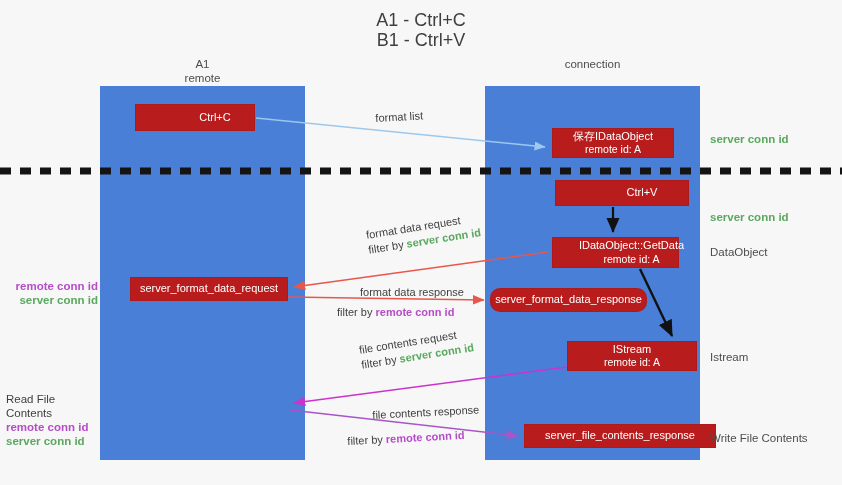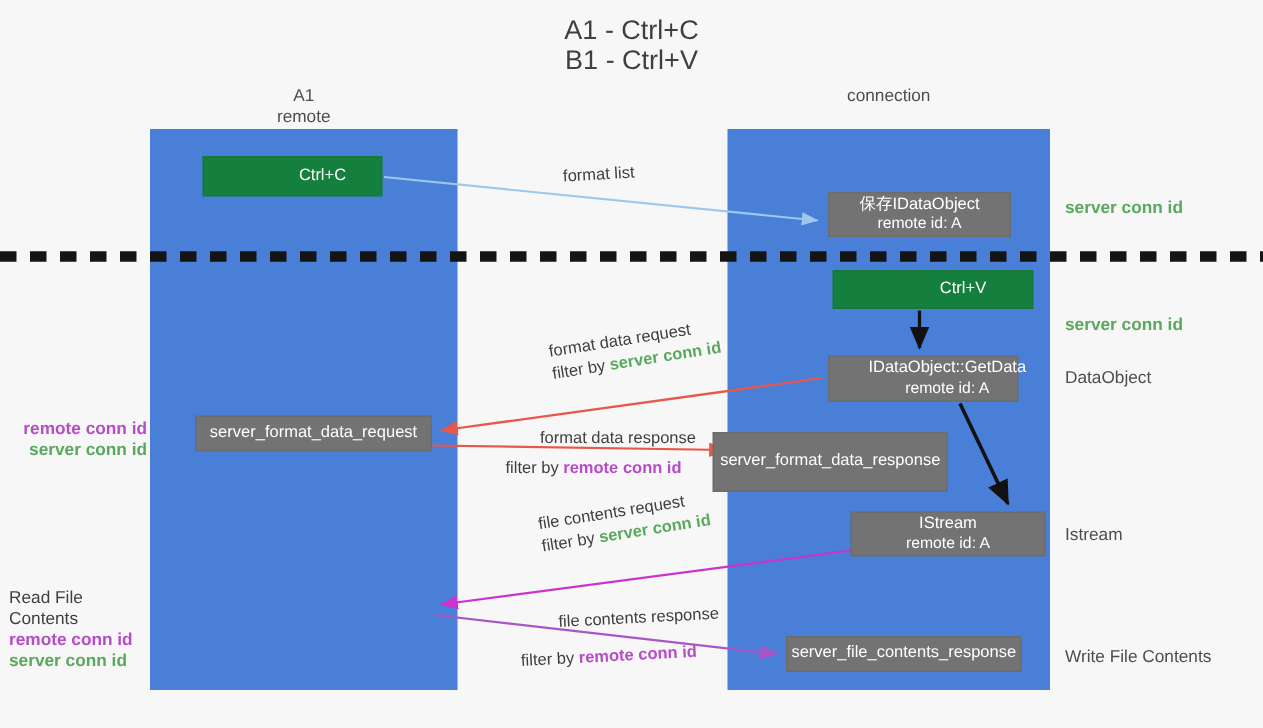--- a/index.html
+++ b/index.html
@@ -25,33 +25,33 @@
     position:absolute;left:0;top:10px;width:842px;text-align:center;
     color:#3f3f3f;font-size:18px;line-height:20px;
   }
 
   .node{
     position:absolute;box-sizing:border-box;
     display:flex;flex-direction:column;align-items:center;justify-content:center;
     color:#ffffff;font-size:11px;line-height:13.5px;text-align:center;
     border:1px solid rgba(0,0,0,.06);
   }
-  .node.green{background:#15803d;padding-left:40px;}
-  .node.orange{background:#737373;}
+  .node.green{background:#b91c1c;padding-left:40px;}
+  .node.orange{background:#b91c1c;}
   .node .l2{font-size:10.5px;}
 
   #n-ctrlc{left:135px;top:104px;width:120px;height:27px;}
   #n-idataobject{left:552px;top:128px;width:122px;height:30px;}
   #n-ctrlv{left:555px;top:180px;width:134px;height:26px;}
   #n-getdata{left:552px;top:237px;width:127px;height:31px;padding-left:32px;}
   #n-fdreq{left:130px;top:277px;width:158px;height:24px;}
-  #n-fdresp{left:475px;top:288px;width:157px;height:40px;}
+  #n-fdresp{left:490px;top:288px;width:157px;height:24px;border-radius:10px;}
   #n-istream{left:567px;top:341px;width:130px;height:30px;}
   #n-fcreq{left:130px;top:393px;width:158px;height:24px;}
-  #n-fcresp{left:524px;top:424px;width:157px;height:24px;}
+  #n-fcresp{left:524px;top:424px;width:192px;height:24px;}
 
   .side{position:absolute;font-size:11.5px;line-height:14px;color:#4d4d4d;}
   .green-t{color:#5aa85e;font-weight:bold;}
   .purple-t{color:#b64cc8;font-weight:bold;}
   #s-conn1{left:710px;top:132px;}
   #s-conn2{left:710px;top:210px;}
   #s-dataobject{left:710px;top:245px;}
   #s-istream{left:710px;top:350px;}
   #s-write{left:710px;top:431px;}
   #s-left1{left:6px;top:279px;width:92px;text-align:right;}

